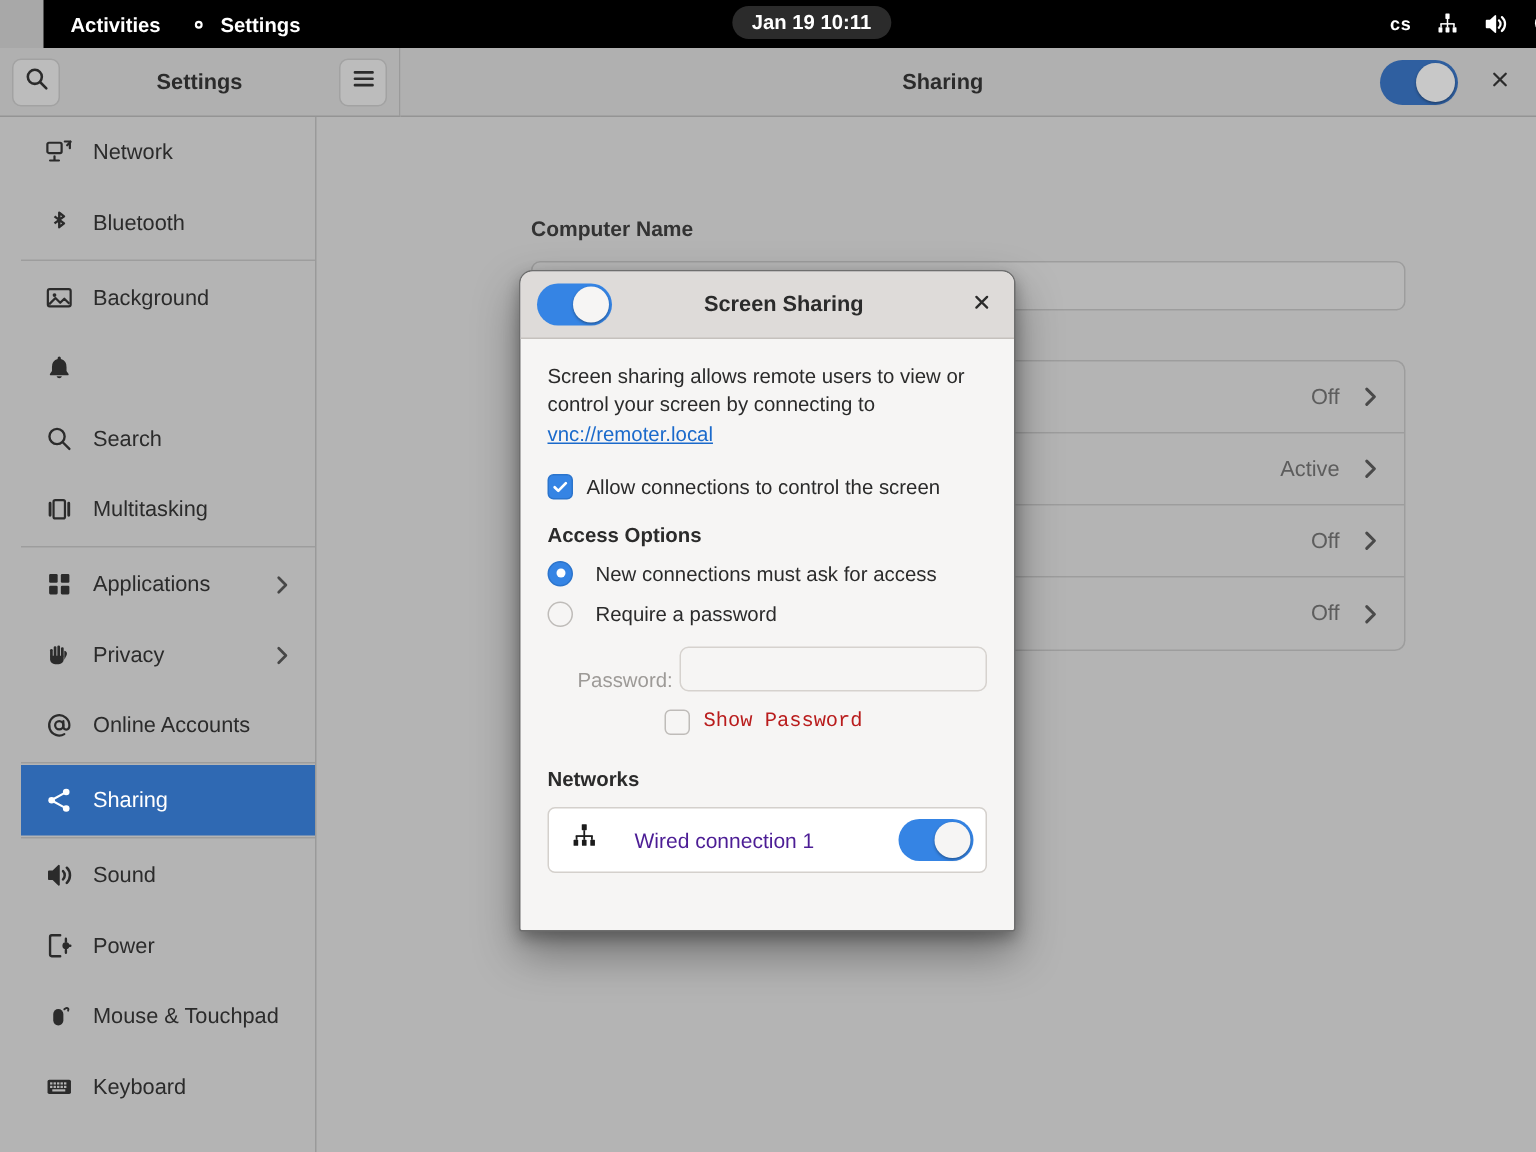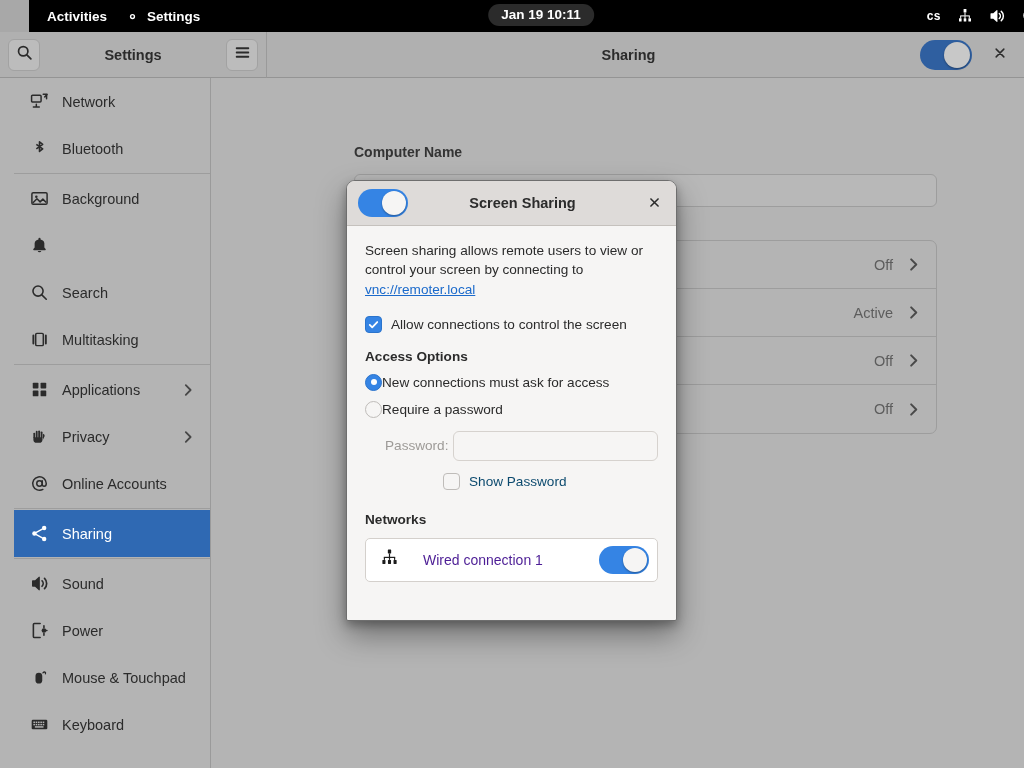--- a/index.html
+++ b/index.html
@@ -211,43 +211,43 @@
     display: flex; align-items: center; gap: 9px;
     margin-top: 17px;
   }
   .chkbox {
     width: 17px; height: 17px; border-radius: 4px; flex: none;
     display: flex; align-items: center; justify-content: center;
   }
   .chkbox.on { background: #3584e4; border: 1px solid #2b74cc; }
   .chkbox.off { background: #f6f5f4; border: 1px solid #bfbcb9; }
   .chkrow .ctext { font-size: 13.6px; color: #2b2b2b; }
-  .chkrow.disabled .ctext { color: #0c4a6e; }
+  .chkrow.disabled .ctext { color: #b91c1c; font-family: Liberation Mono, monospace; }
 
   .sec-title {
     font-size: 13.6px; font-weight: bold; color: #2b2b2b;
     margin-top: 16px;
   }
   .radiorow {
-    display: flex; align-items: center; gap: 0;
+    display: flex; align-items: center; gap: 15px;
     margin-top: 10px;
   }
   .radio {
     width: 17px; height: 17px; border-radius: 50%; flex: none;
     display: flex; align-items: center; justify-content: center;
   }
   .radio.on { background: #3584e4; border: 1px solid #2b74cc; }
   .radio.on::after {
     content:""; width: 6px; height: 6px; border-radius: 50%; background:#ffffff;
   }
   .radio.off { background: #f6f5f4; border: 1px solid #bfbcb9; }
   .radiorow .rtext { font-size: 13.6px; color: #2b2b2b; }
 
   #pwrow {
-    display: flex; align-items: center; gap: 5px;
+    display: flex; align-items: flex-end; gap: 5px;
     margin-top: 13px; padding-left: 20px;
   }
   #pwlabel { font-size: 13.6px; color: #9d9a97; }
   #pwentry {
     flex: 1; height: 30px;
     background: #f6f5f4;
     border: 1px solid #d6d2ce;
     border-radius: 6px;
   }
   #showpw { margin-top: 12px; padding-left: 78px; }

